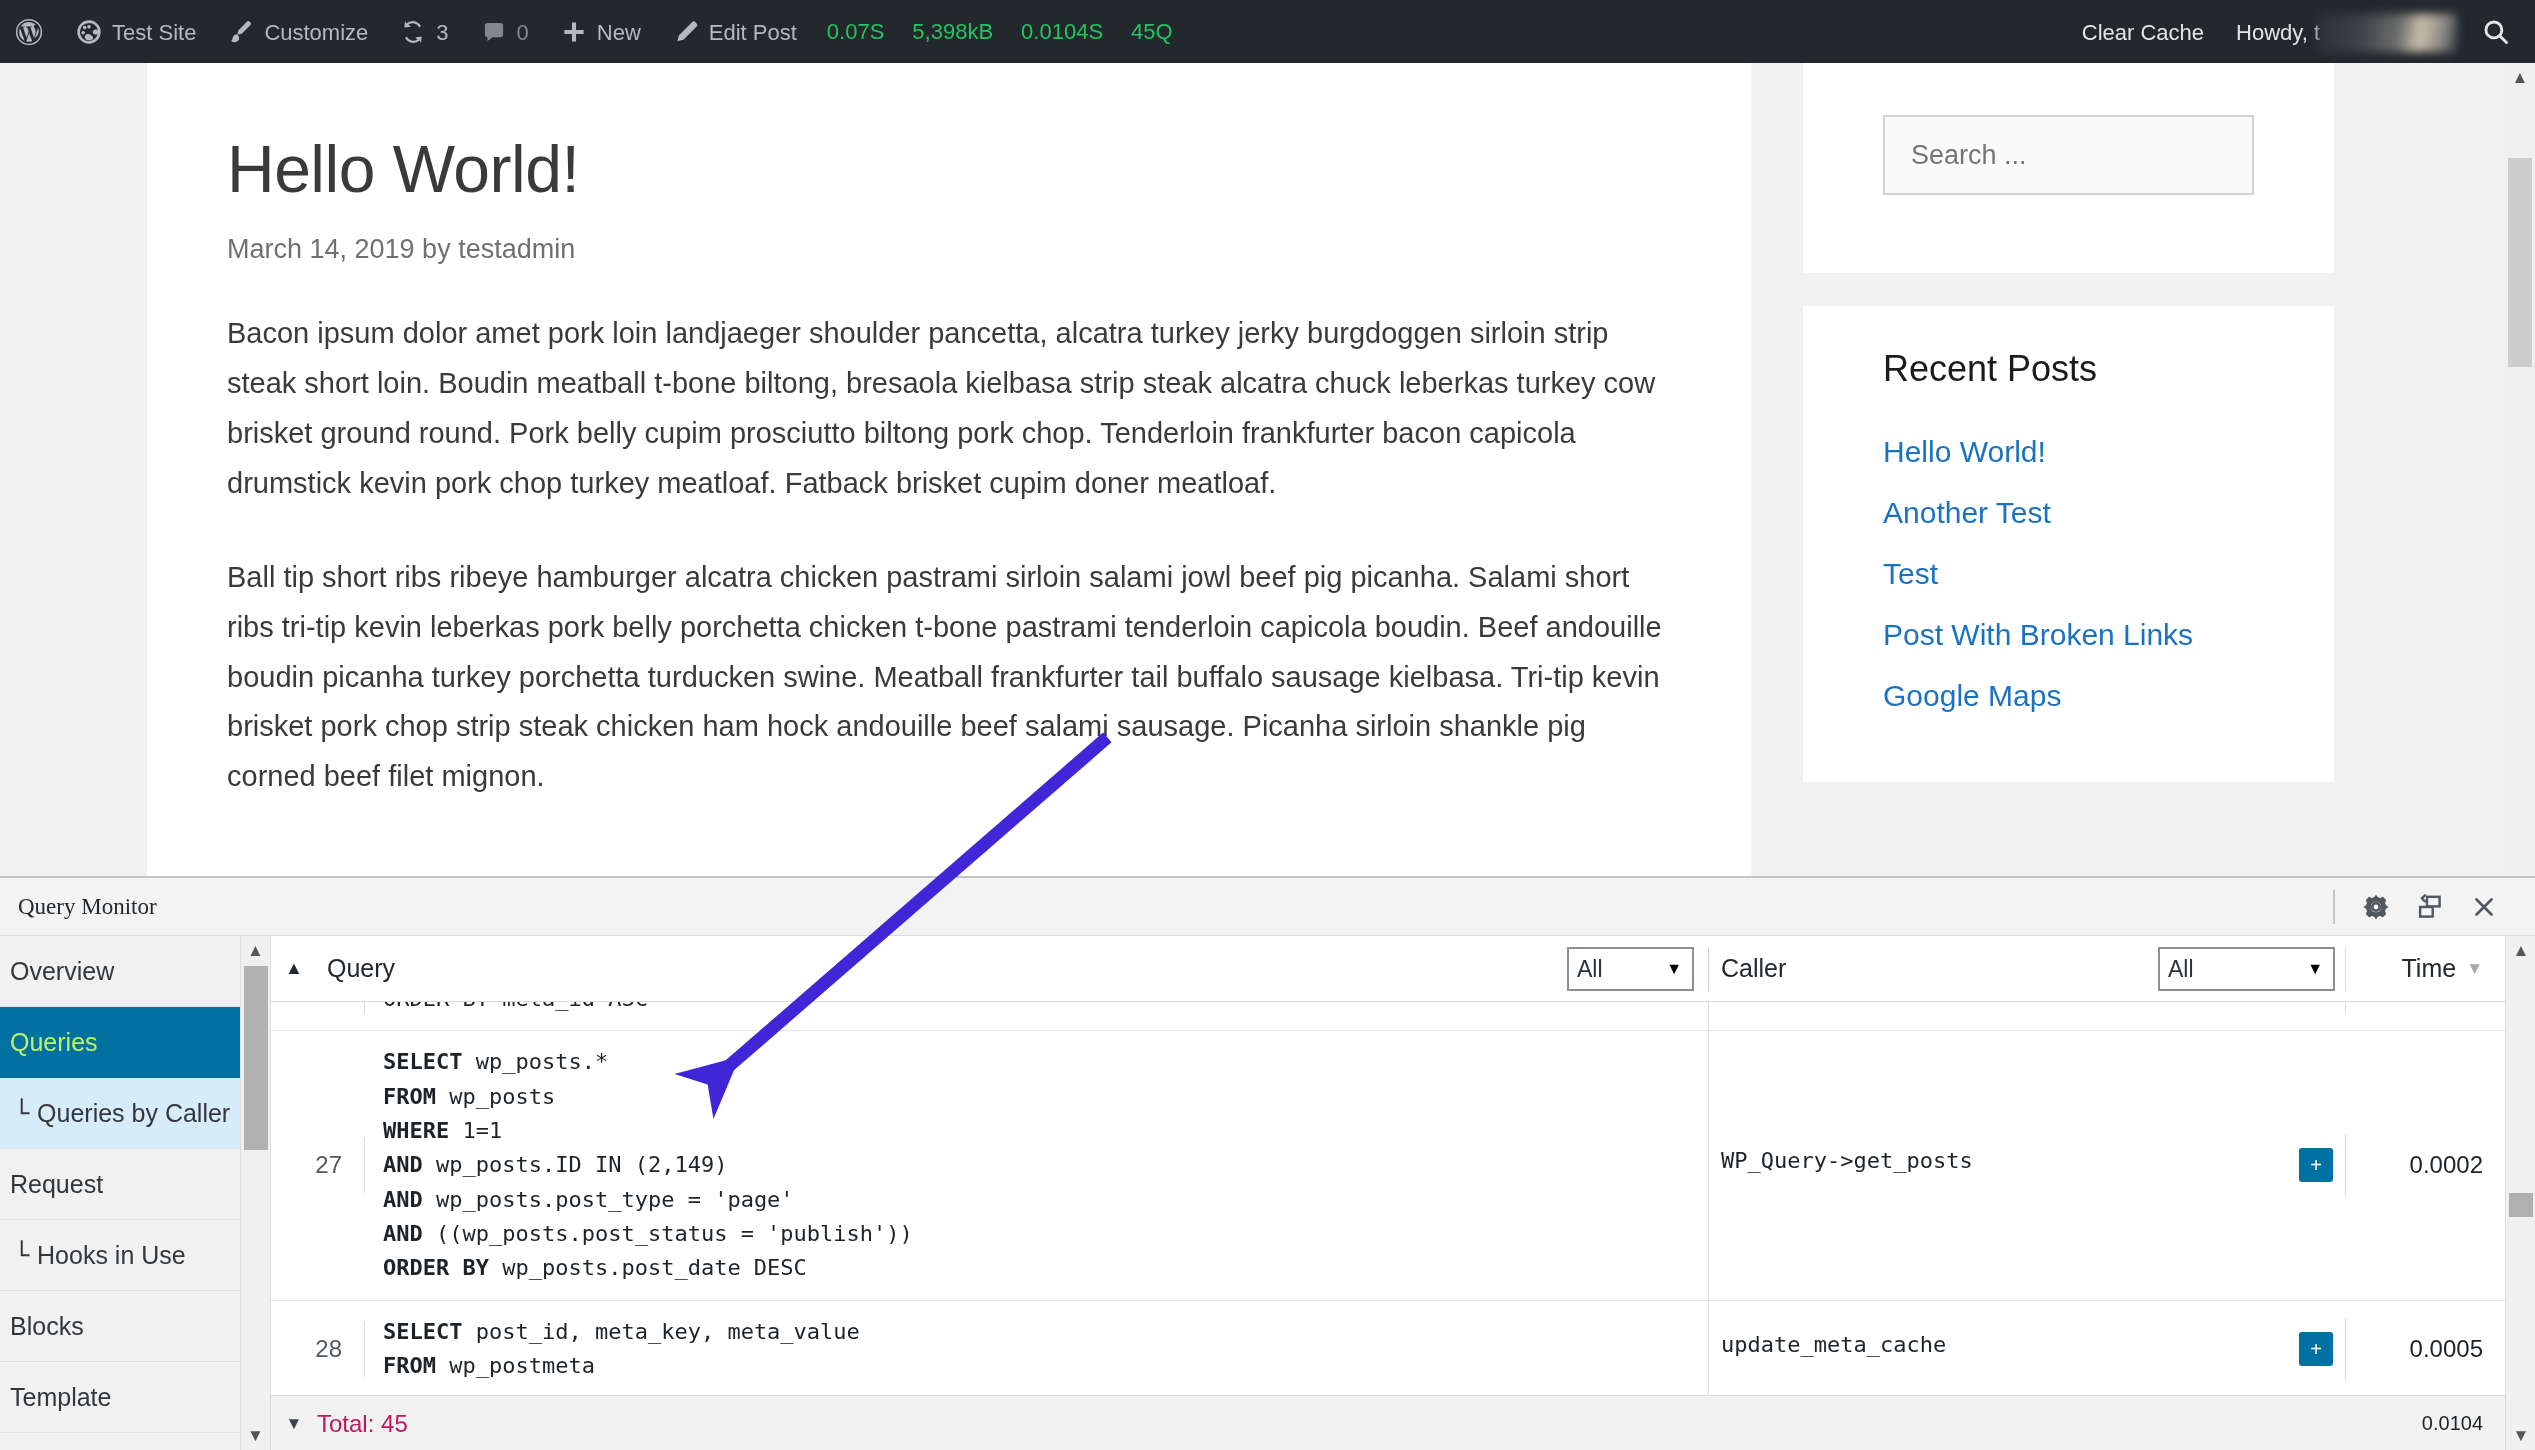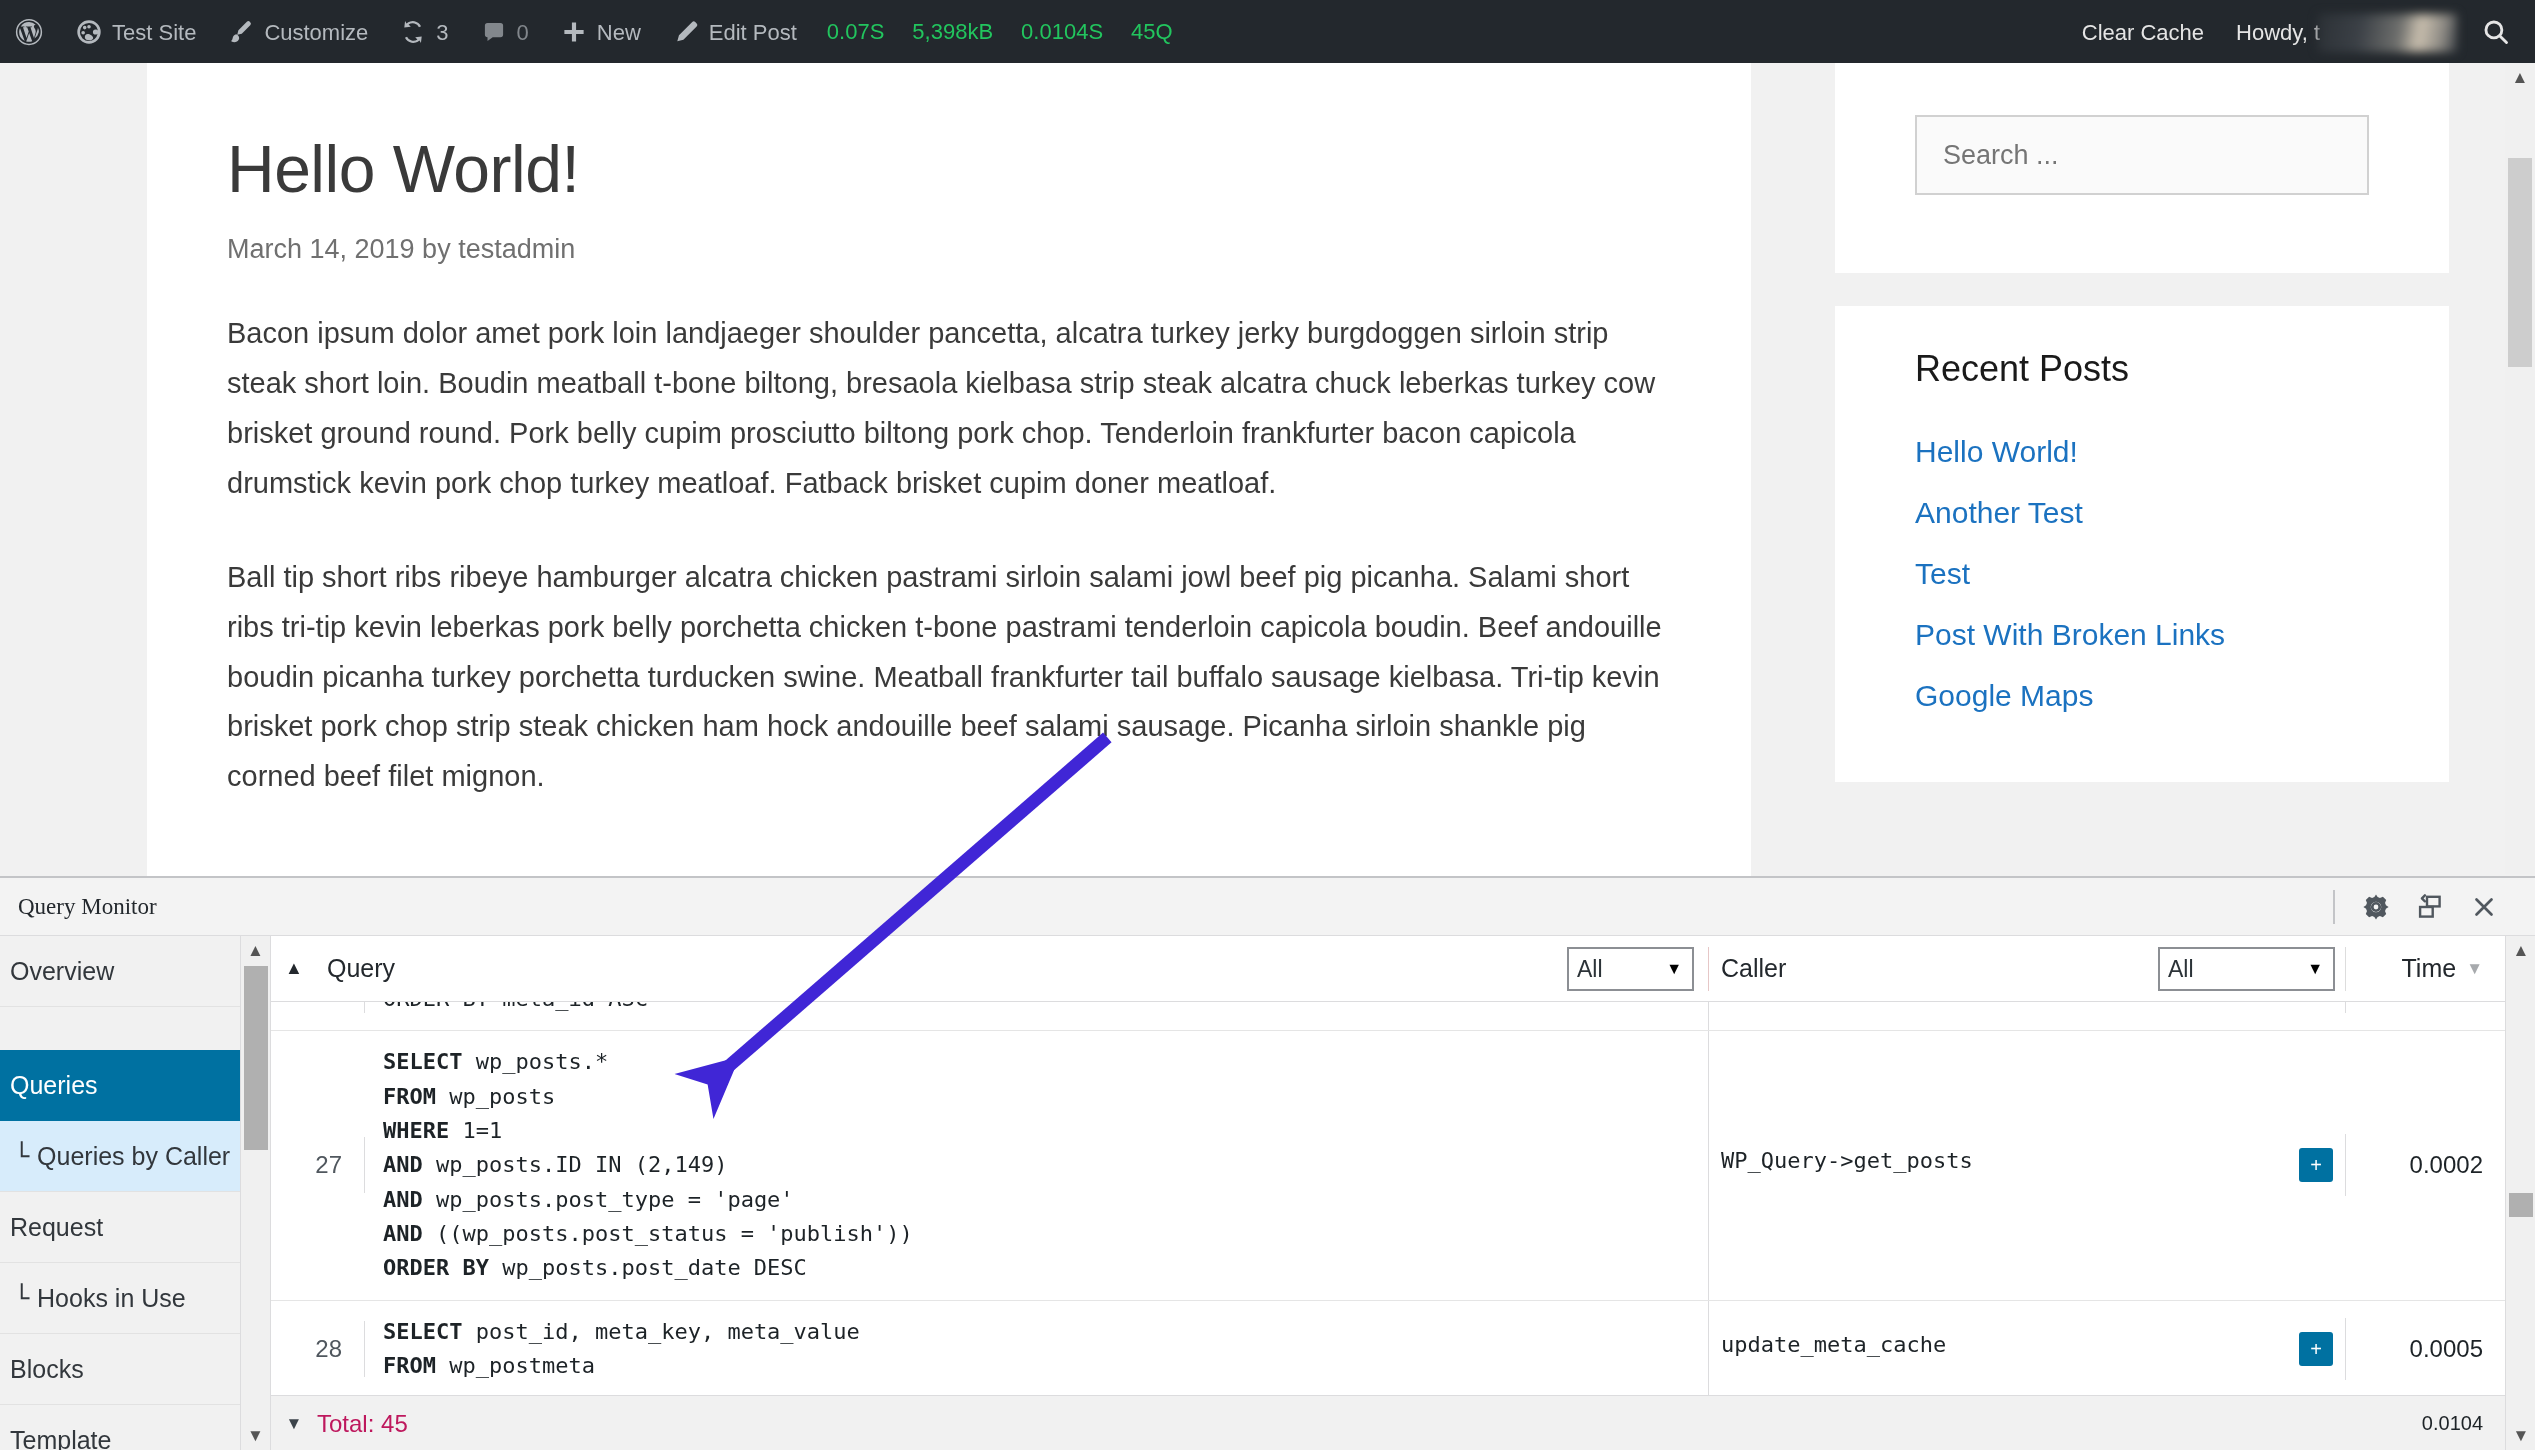--- a/index.html
+++ b/index.html
@@ -66,21 +66,21 @@
     margin-top: 30px;
     font-size: 27px; color: #707070; font-weight: 400;
   }
   .entry-content p {
     font-size: 29px; line-height: 1.72; color: #3a3a3a;
     margin-top: 44px; font-weight: 400;
   }
 
   #sidebar-col {
     position: absolute; left: 1803px; top: 0;
-    width: 614px; background: #86efac; margin-left: 32px;
+    width: 531px; background: #86efac;
   }
   .widget { background: #ffffff; padding: 42px 80px; }
   .widget.search-widget { padding: 52px 80px 78px 80px; }
   .widget-gap { height: 33px; background: #f1f1f1; }
   .search-field {
     width: 100%; height: 80px;
     border: 2px solid #d1d1d1;
     background: #fafafa;
     font-size: 27px; color: #686868;
     padding: 0 26px;
@@ -140,23 +140,22 @@
   .qm-nav-item {
     height: 71px;
     display: flex; align-items: center;
     padding-left: 10px;
     border-bottom: 1px solid #e2e2e2;
     font-size: 25px; color: #32373c;
     white-space: nowrap;
   }
   .qm-nav-item.sub { padding-left: 14px; }
   .qm-nav-item.active {
-    background: #0071a1; color: #ffffff; border-bottom-color: #0071a1;
+    background: #0071a1; color: #bef264; border-bottom-color: #0071a1;
     position: relative;
-    margin-top: 43px;
   }
   .qm-nav-item.active::after {
     content: ""; position: absolute; right: 0; top: 50%;
     transform: translateY(-50%);
     border-style: solid; border-width: 17px 16px 17px 0;
     border-color: transparent #ffffff transparent transparent;
   }
   .qm-nav-item.child-active { background: #d7ecfb; }
   .qm-nav-corner { font-family: "DejaVu Sans", sans-serif; margin-right: 8px; }
 

